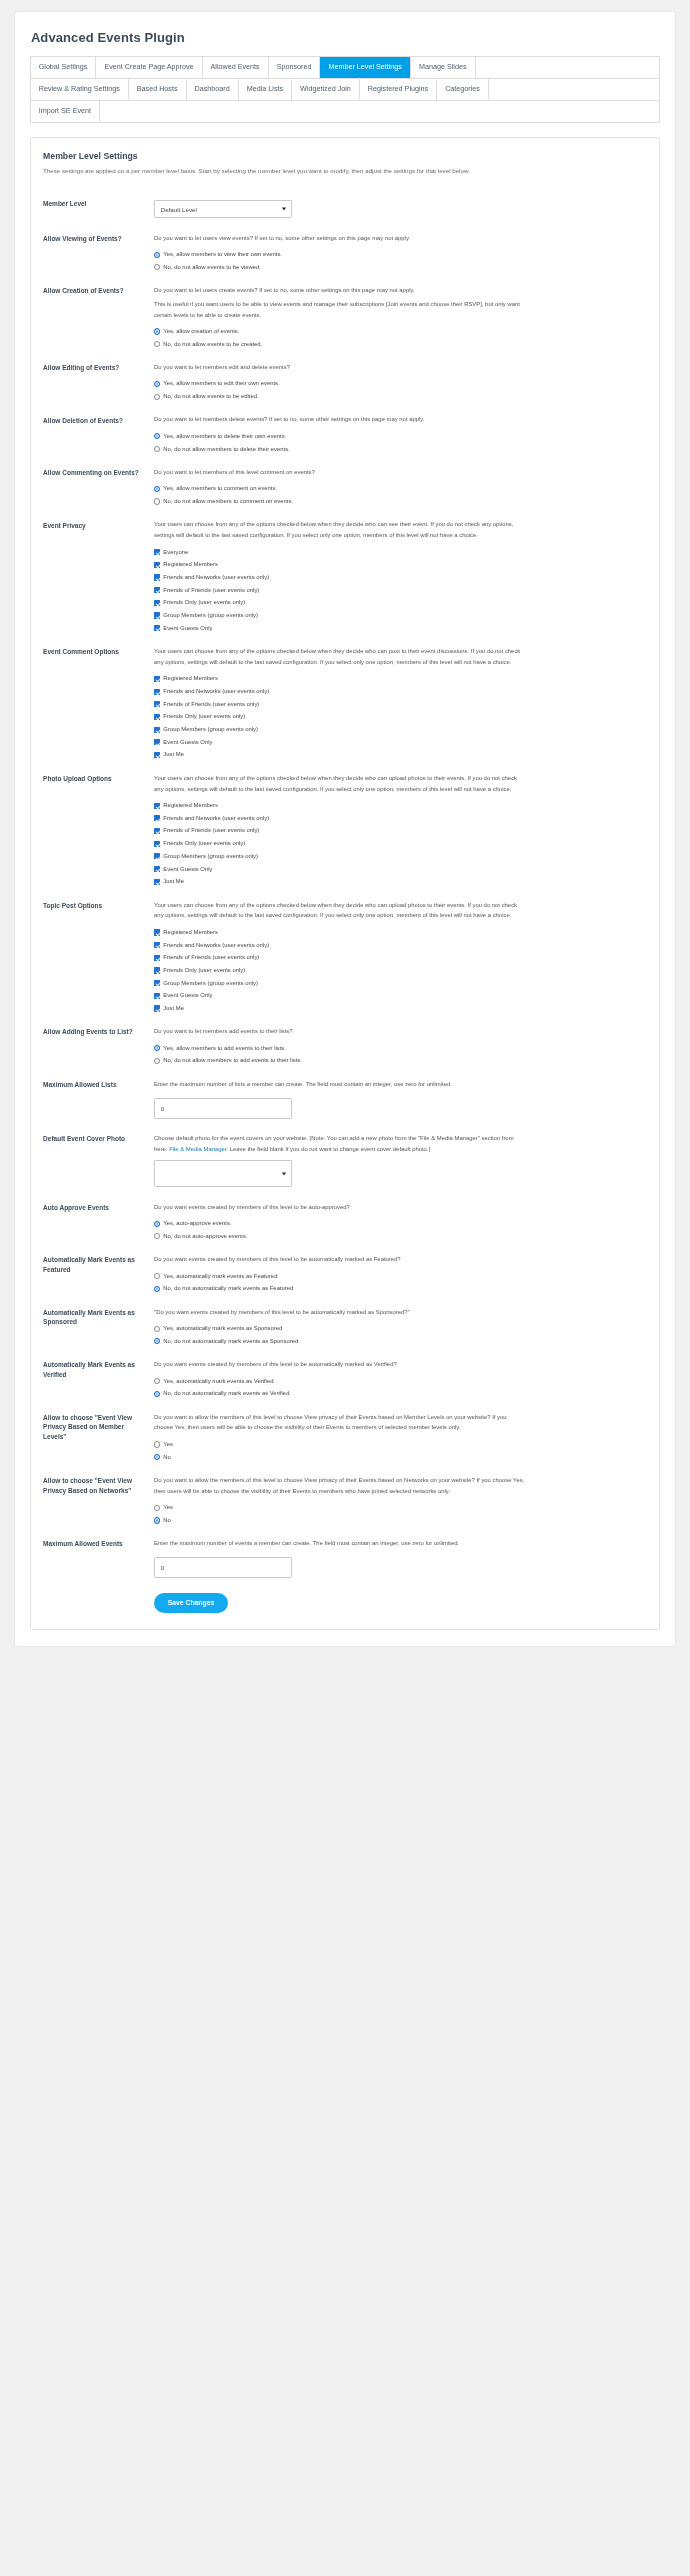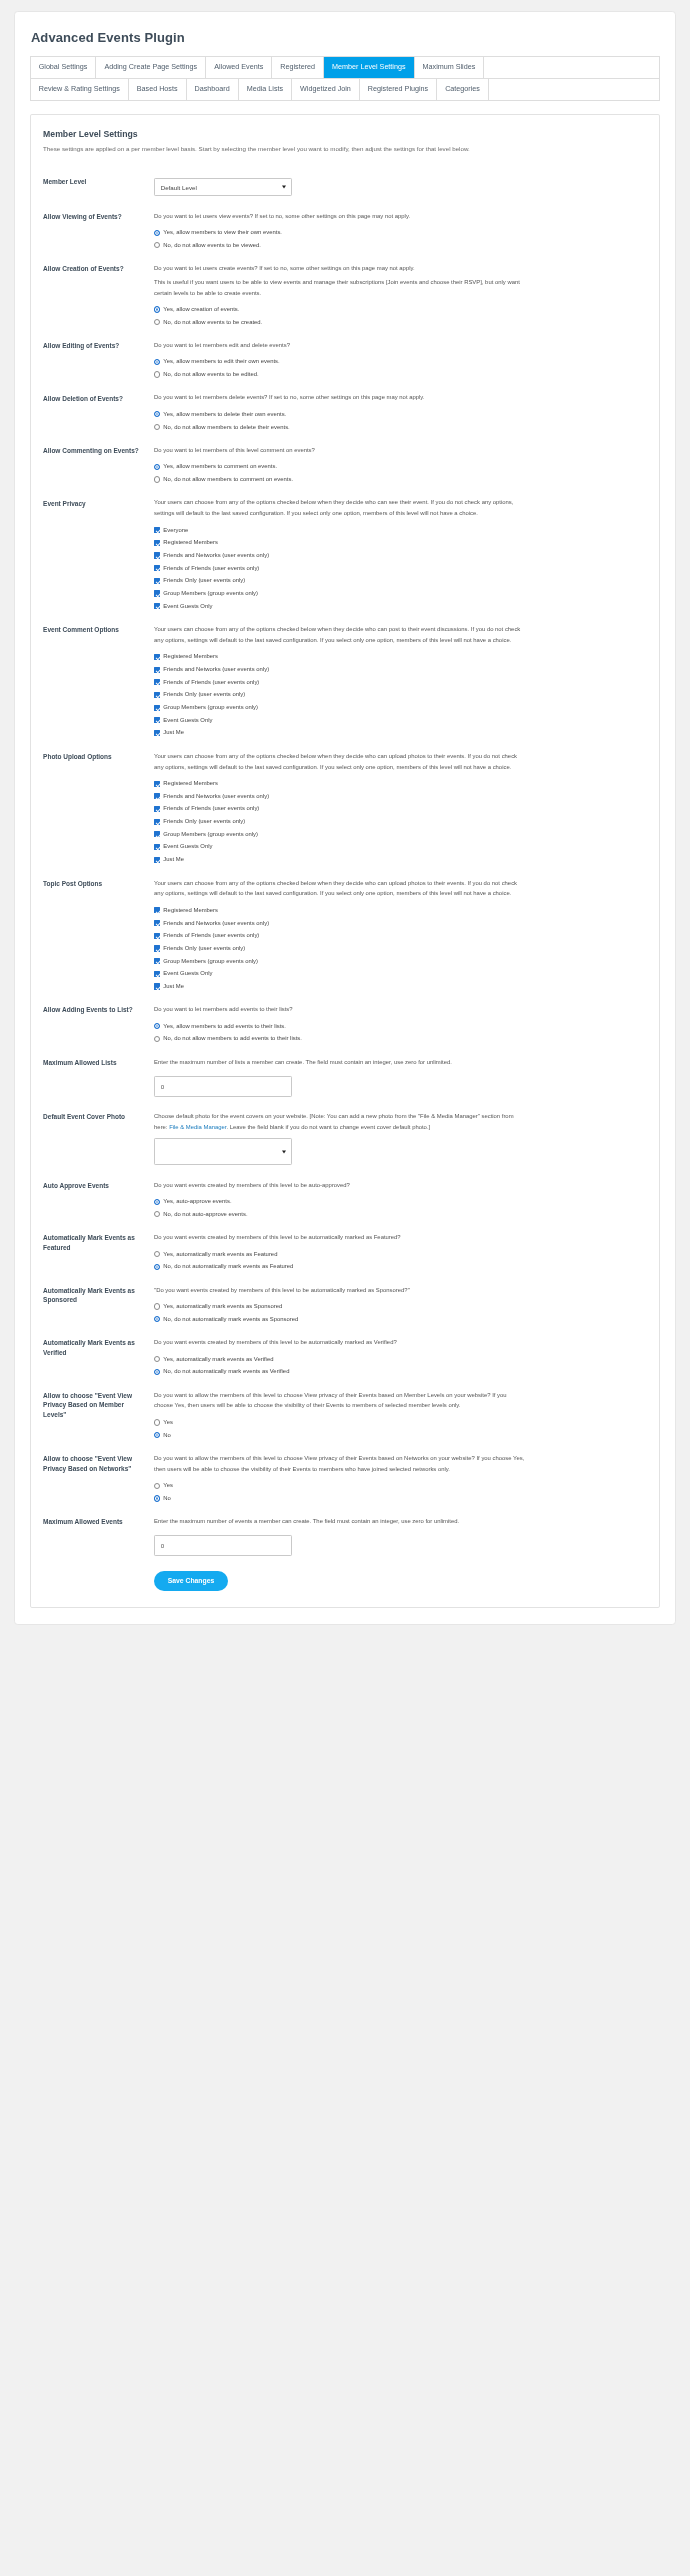--- a/index.html
+++ b/index.html
@@ -216,37 +216,41 @@
 <body>
 
 <div class="page-wrap">
   <div class="card">
 
     <div class="plugin-title">Advanced Events Plugin</div>
 
     <div class="tabs-block">
       <div class="tab-row" id="tab-row-1">
           <div class="tab"><span>Global Settings</span></div>
-          <div class="tab"><span>Adding Create Page Settings</span></div>
+          <div class="tab"><span>Event Create Page Approve</span></div>
           <div class="tab"><span>Allowed Events</span></div>
-          <div class="tab"><span>Registered</span></div>
+          <div class="tab"><span>Sponsored</span></div>
           <div class="tab active"><span>Member Level Settings</span></div>
-          <div class="tab"><span>Maximum Slides</span></div>
+          <div class="tab"><span>Manage Slides</span></div>
           <div class="spacer"></div>
         </div>
       <div class="tab-row" id="tab-row-2">
           <div class="tab"><span>Review &amp; Rating Settings</span></div>
           <div class="tab"><span>Based Hosts</span></div>
           <div class="tab"><span>Dashboard</span></div>
           <div class="tab"><span>Media Lists</span></div>
           <div class="tab"><span>Widgetized Join</span></div>
           <div class="tab"><span>Registered Plugins</span></div>
           <div class="tab"><span>Categories</span></div>
           <div class="spacer"></div>
         </div>
+      <div class="tab-row" id="tab-row-3">
+          <div class="tab"><span>Import SE Event</span></div>
+          <div class="spacer"></div>
+        </div>
     </div>
 
     <div class="settings-panel">
 
       <div class="panel-title">Member Level Settings</div>
       <div class="panel-sub">These settings are applied on a per member level basis. Start by selecting the member level you want to modify, then adjust the settings for that level below.</div>
 
       <div class="field-row member-level-row">
         <div class="field-label">Member Level</div>
         <div class="field-body">

